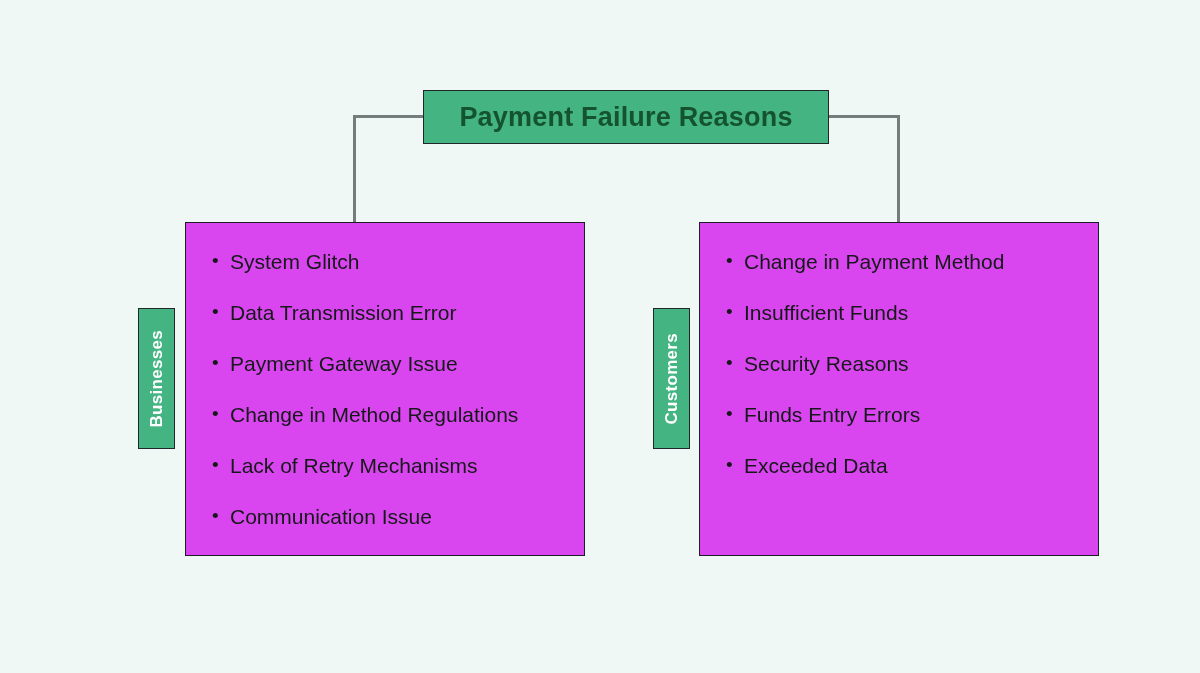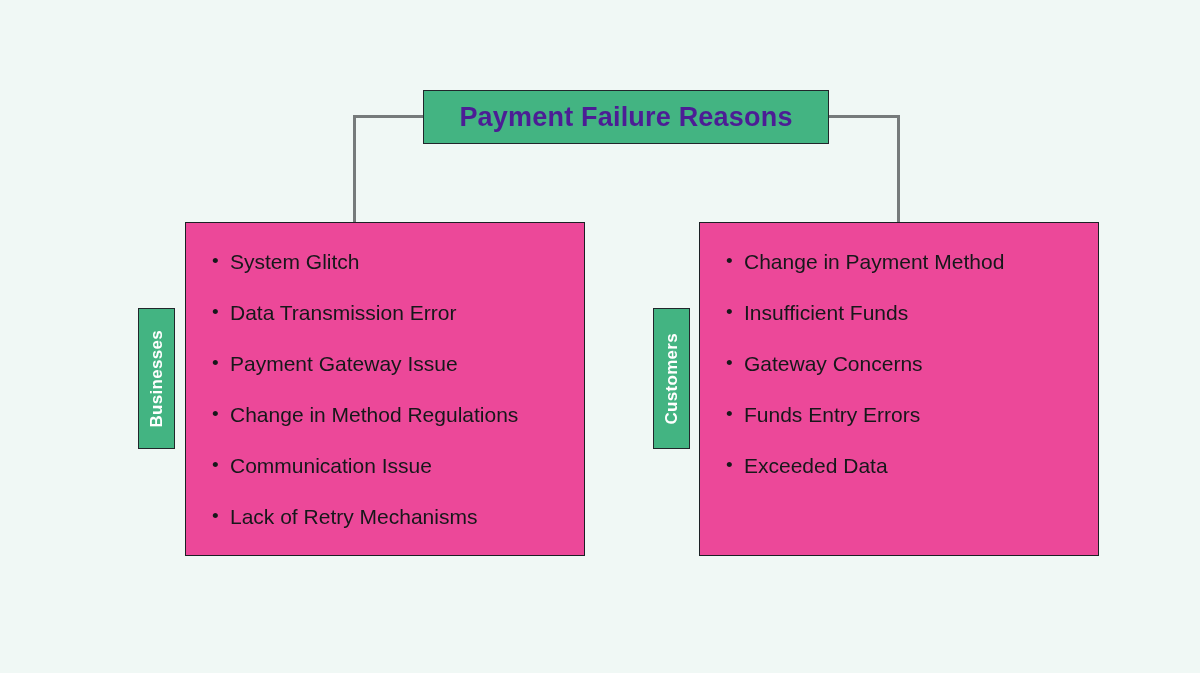--- a/index.html
+++ b/index.html
@@ -37,34 +37,34 @@
     width: 406px;
     height: 54px;
     background: #43b482;
     border: 1.6px solid #21262b;
     box-sizing: border-box;
     display: flex;
     align-items: center;
     justify-content: center;
   }
   .title-text {
-    color: #4c1d95;
+    color: #14532d;
     font-size: 27px;
     font-weight: bold;
     letter-spacing: 0.2px;
     white-space: nowrap;
   }
 
   
   .panel {
     position: absolute;
     top: 222px;
     width: 400px;
     height: 334px;
-    background: #ec4899;
+    background: #d946ef;
     border: 1.8px solid #1b2024;
     box-sizing: border-box;
   }
   .panel-left  { left: 185px; }
   .panel-right { left: 699px; }
 
   .panel-list {
     margin: 0;
     padding: 28px 0 0 44px;
     list-style: none;
@@ -124,33 +124,33 @@
   <div class="title-box">
     <span class="title-text">Payment Failure Reasons</span>
   </div>
 
   <div class="panel panel-left">
     <ul class="panel-list">
       <li>System Glitch</li>
       <li>Data Transmission Error</li>
       <li>Payment Gateway Issue</li>
       <li>Change in Method Regulations</li>
+      <li>Lack of Retry Mechanisms</li>
       <li>Communication Issue</li>
-      <li>Lack of Retry Mechanisms</li>
     </ul>
   </div>
   <div class="side-tab side-tab-left">
     <span class="side-tab-label">Businesses</span>
   </div>
 
   <div class="panel panel-right">
     <ul class="panel-list">
       <li>Change in Payment Method</li>
       <li>Insufficient Funds</li>
-      <li>Gateway Concerns</li>
+      <li>Security Reasons</li>
       <li>Funds Entry Errors</li>
       <li>Exceeded Data</li>
     </ul>
   </div>
   <div class="side-tab side-tab-right">
     <span class="side-tab-label">Customers</span>
   </div>
 
 </div>
 

